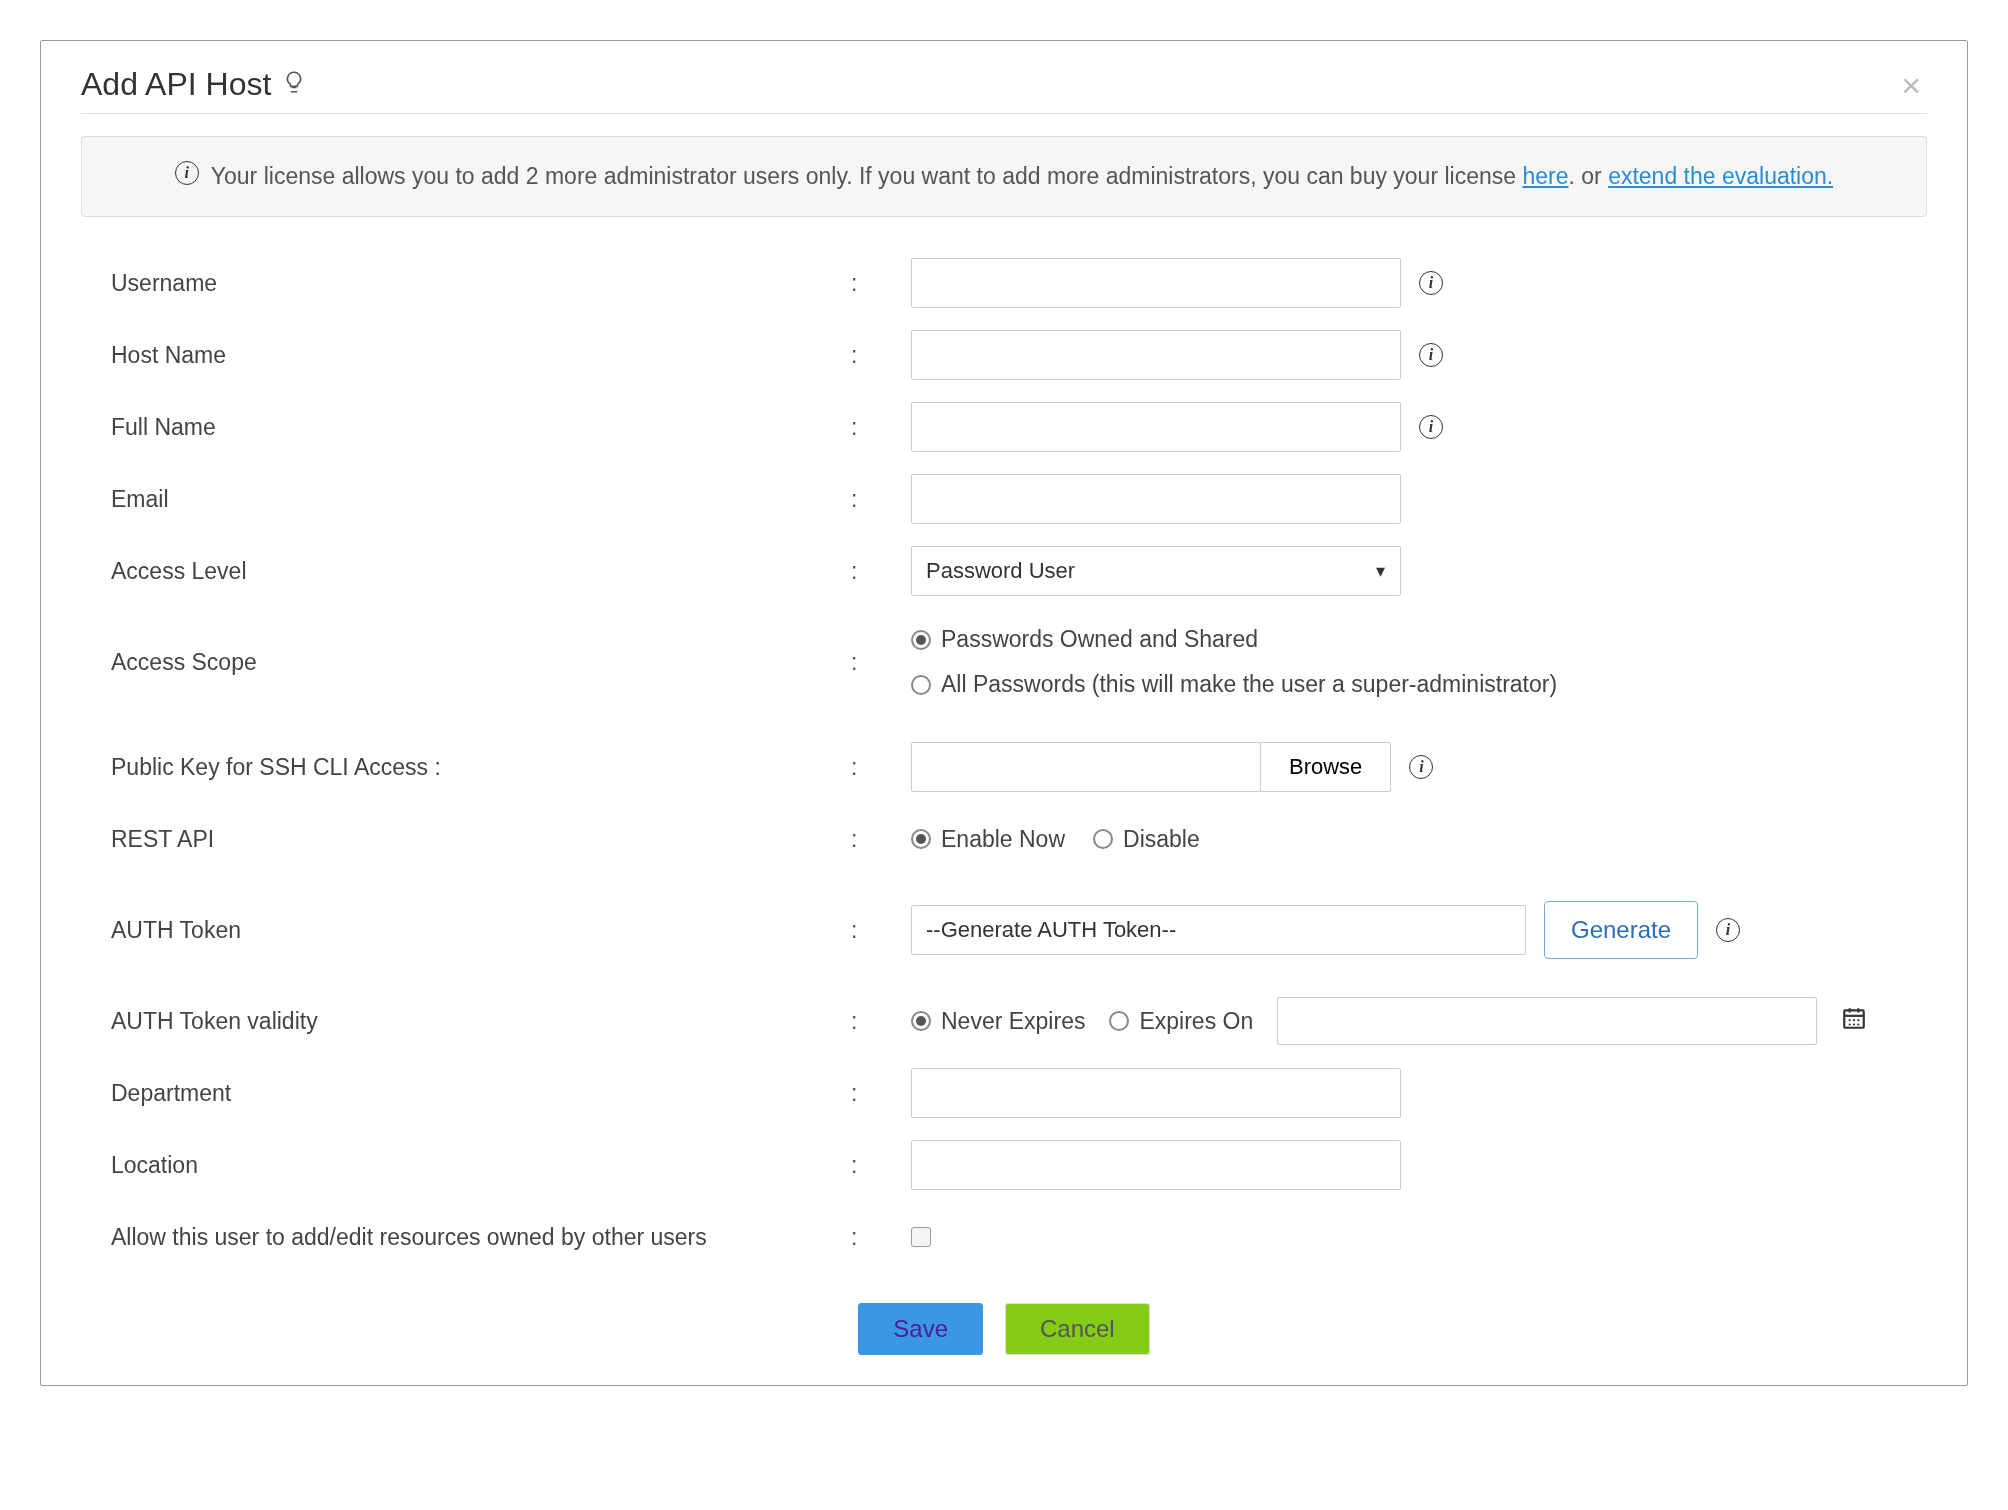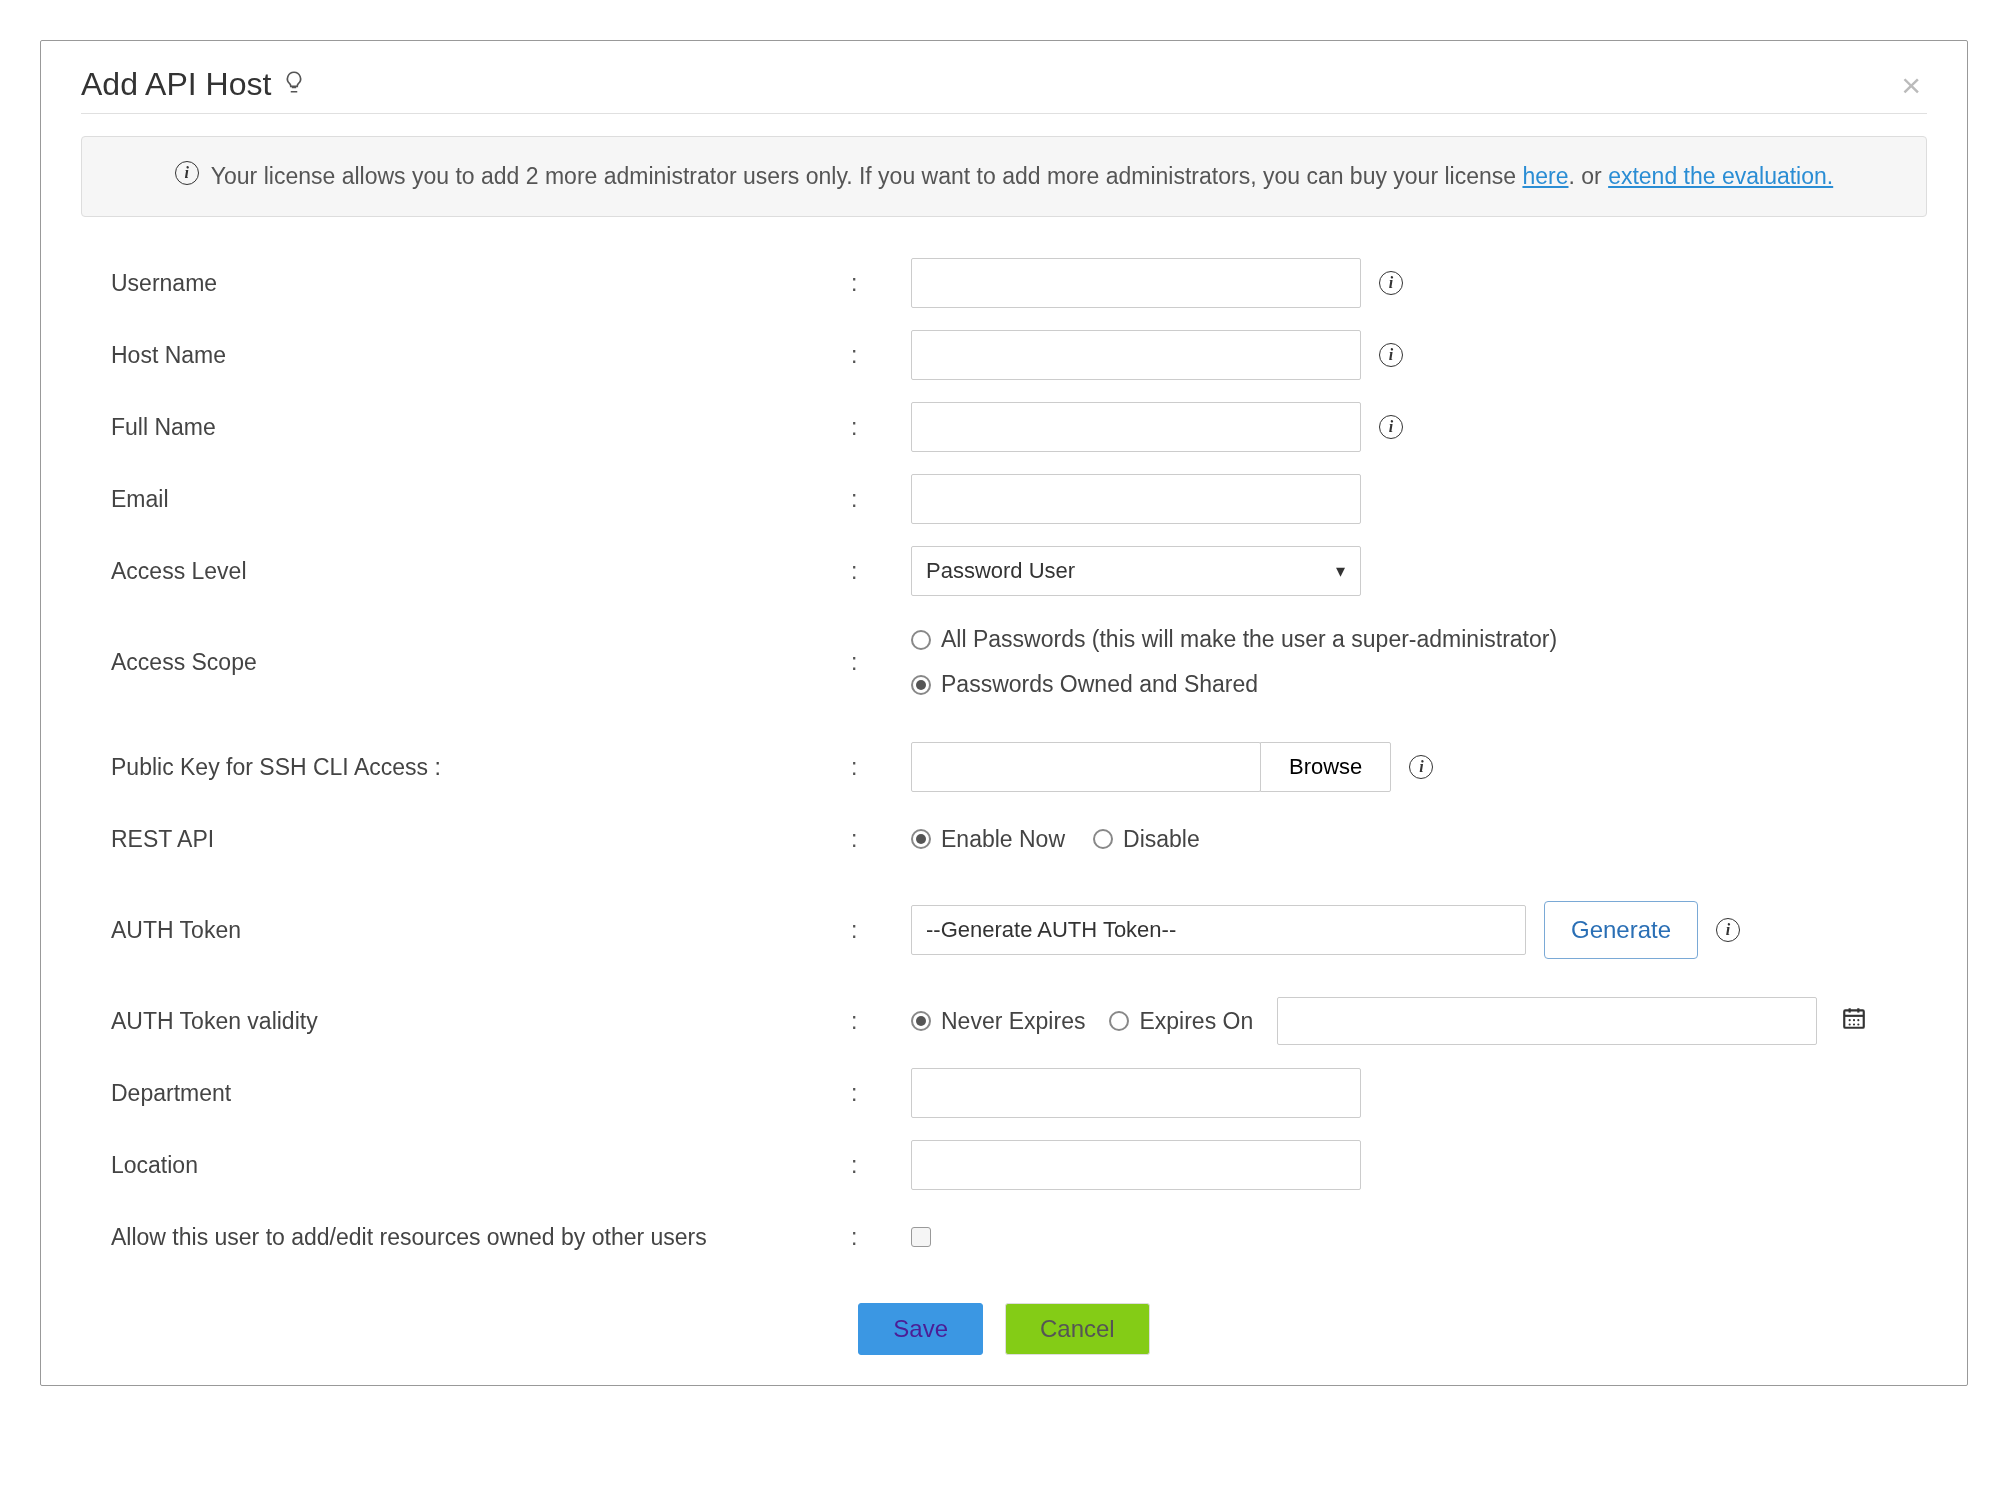--- a/index.html
+++ b/index.html
@@ -99,21 +99,21 @@
   input[type=text].txt, .select {
     height:50px;
     border:1px solid #ccc;
     border-radius:2px;
     padding:0 14px;
     font-size:22px;
     font-family:inherit;
     color:#333;
     background:#fff;
   }
-  .txt.w-std, .select.w-std { width:450px; }
+  .txt.w-std, .select.w-std { width:490px; }
   .txt.required { background:#fdf6e3; border-color:#e8dcb5; }
   .txt.token {
     width:615px;
     background:#fcf8c9;
     border-color:#e6e09a;
     color:#555;
   }
   .txt.ssh { width:350px; border-right:none; border-radius:2px 0 0 2px;}
   .browse-btn {
     height:50px;
@@ -260,26 +260,26 @@
         </span>
       </div>
     </div>
 
     <div class="row tall">
       <div class="label-col">Access Scope</div>
       <div class="colon-col">:</div>
       <div class="field-col">
         <div class="stack">
           <label class="radio-item">
+            <span class="radio checked"></span>
+            <span>Passwords Owned and Shared</span>
+          </label>
+          <label class="radio-item">
             <span class="radio"></span>
             <span>All Passwords (this will make the user a super-administrator)</span>
-          </label>
-          <label class="radio-item">
-            <span class="radio checked"></span>
-            <span>Passwords Owned and Shared</span>
           </label>
         </div>
       </div>
     </div>
 
     <div class="row" style="margin-top:14px;">
       <div class="label-col">Public Key for SSH CLI Access :</div>
       <div class="colon-col">:</div>
       <div class="field-col">
         <div style="display:flex;">

